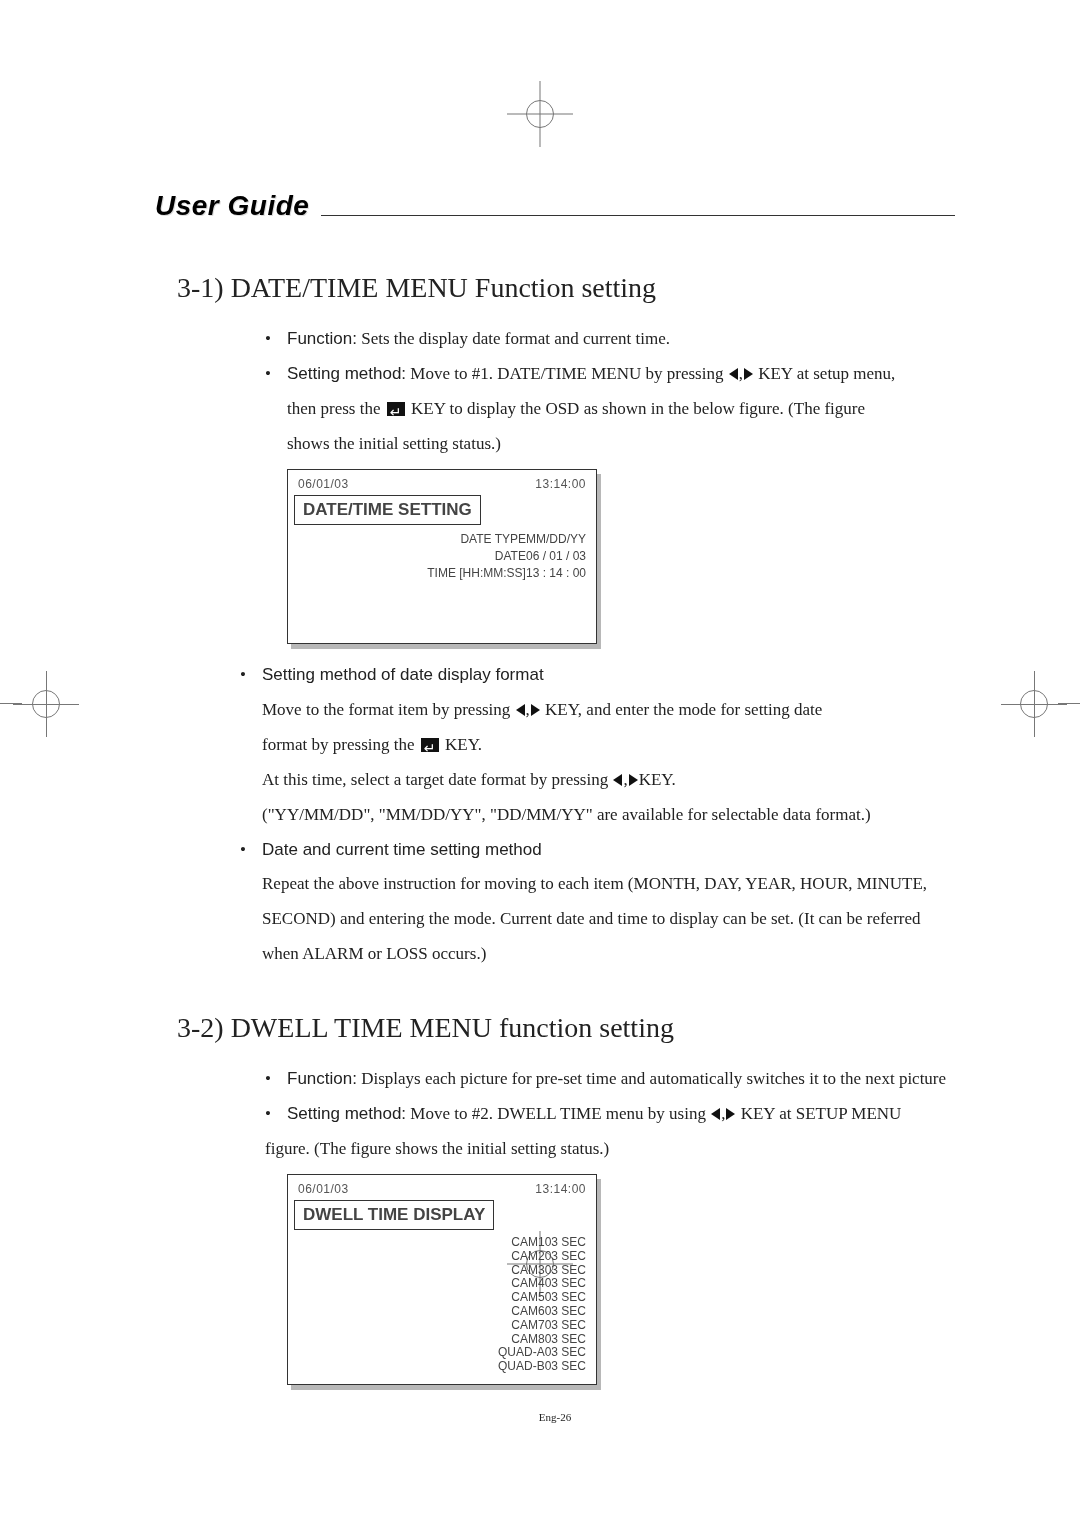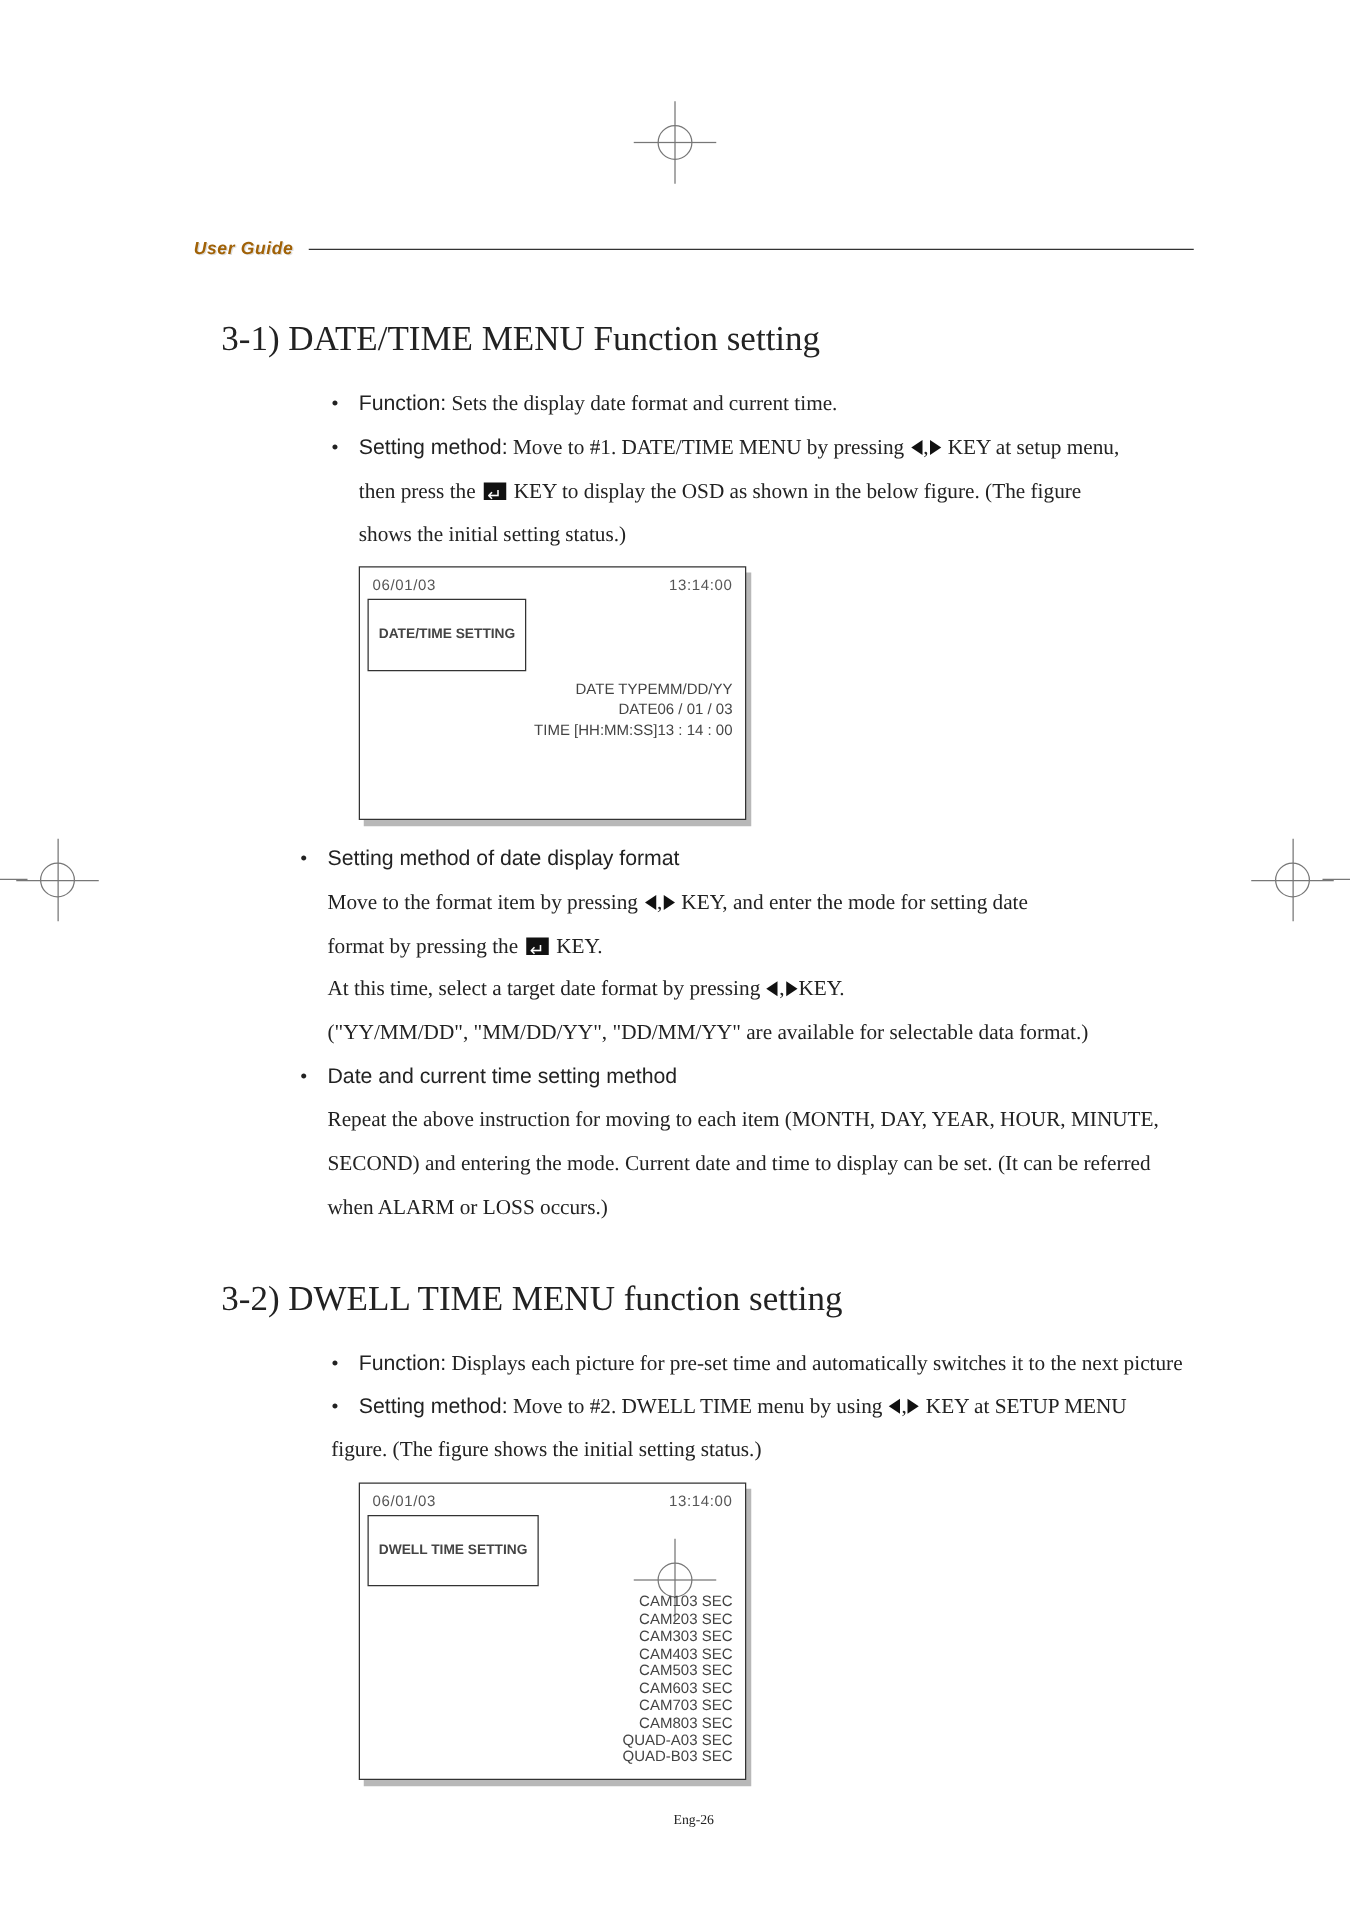--- a/index.html
+++ b/index.html
@@ -69,22 +69,22 @@
     top: 190px;
   }
 
   .header-row {
     display: flex;
     align-items: flex-end;
     gap: 12px;
   }
   .brand {
     font-family: Arial, Helvetica, sans-serif;
-    font-size: 14px;
-    color: #a16207;
+    font-size: 28px;
+    color: #000000;
     font-style: italic;
     font-weight: 700;
     letter-spacing: 0.5px;
     text-shadow: 1px 1px 0 #ddd;
     white-space: nowrap;
   }
   .header-rule {
     flex: 1;
     height: 1px;
     background: #333;
@@ -160,23 +160,23 @@
   .osd .osd-top {
     display: flex; justify-content: space-between;
     letter-spacing: 0.5px;
     margin-bottom: 2px;
     color: #555;
     gap: 17px;
   }
   .osd .osd-title {
     display: inline-block;
     border: 1px solid #333;
-    padding: 20px 8px;
+    padding: 2px 8px;
     font-weight: 700;
-    font-size: 11px;
+    font-size: 17px;
     margin-bottom: 6px;
     margin-left: -4px;
   }
   .osd .row {
     display: flex;
     justify-content: flex-end;
   }
   .osd .tight .row { line-height: 1.15; }
   .osd .space { height: 52px; }
 
@@ -280,21 +280,21 @@
         <span class="lbl">Setting method:</span><span>  Move to #2. DWELL TIME menu by using </span><span class="tri-l"></span>,<span class="tri-r"></span><span> KEY at SETUP MENU</span>
         <span class="cont" style="margin-left:-22px">figure. (The figure shows the initial setting status.)</span>
       </li>
     </ul>
 
     <div class="osd">
       <div class="osd-top">
         <span>06/01/03</span>
         <span>13:14:00</span>
       </div>
-      <span class="osd-title">DWELL TIME SETTING</span>
+      <span class="osd-title">DWELL TIME DISPLAY</span>
       <div class="tight">
         <div class="row">
             <span>CAM1</span>
             <span>03 SEC</span>
           </div>
         <div class="row">
             <span>CAM2</span>
             <span>03 SEC</span>
           </div>
         <div class="row">

